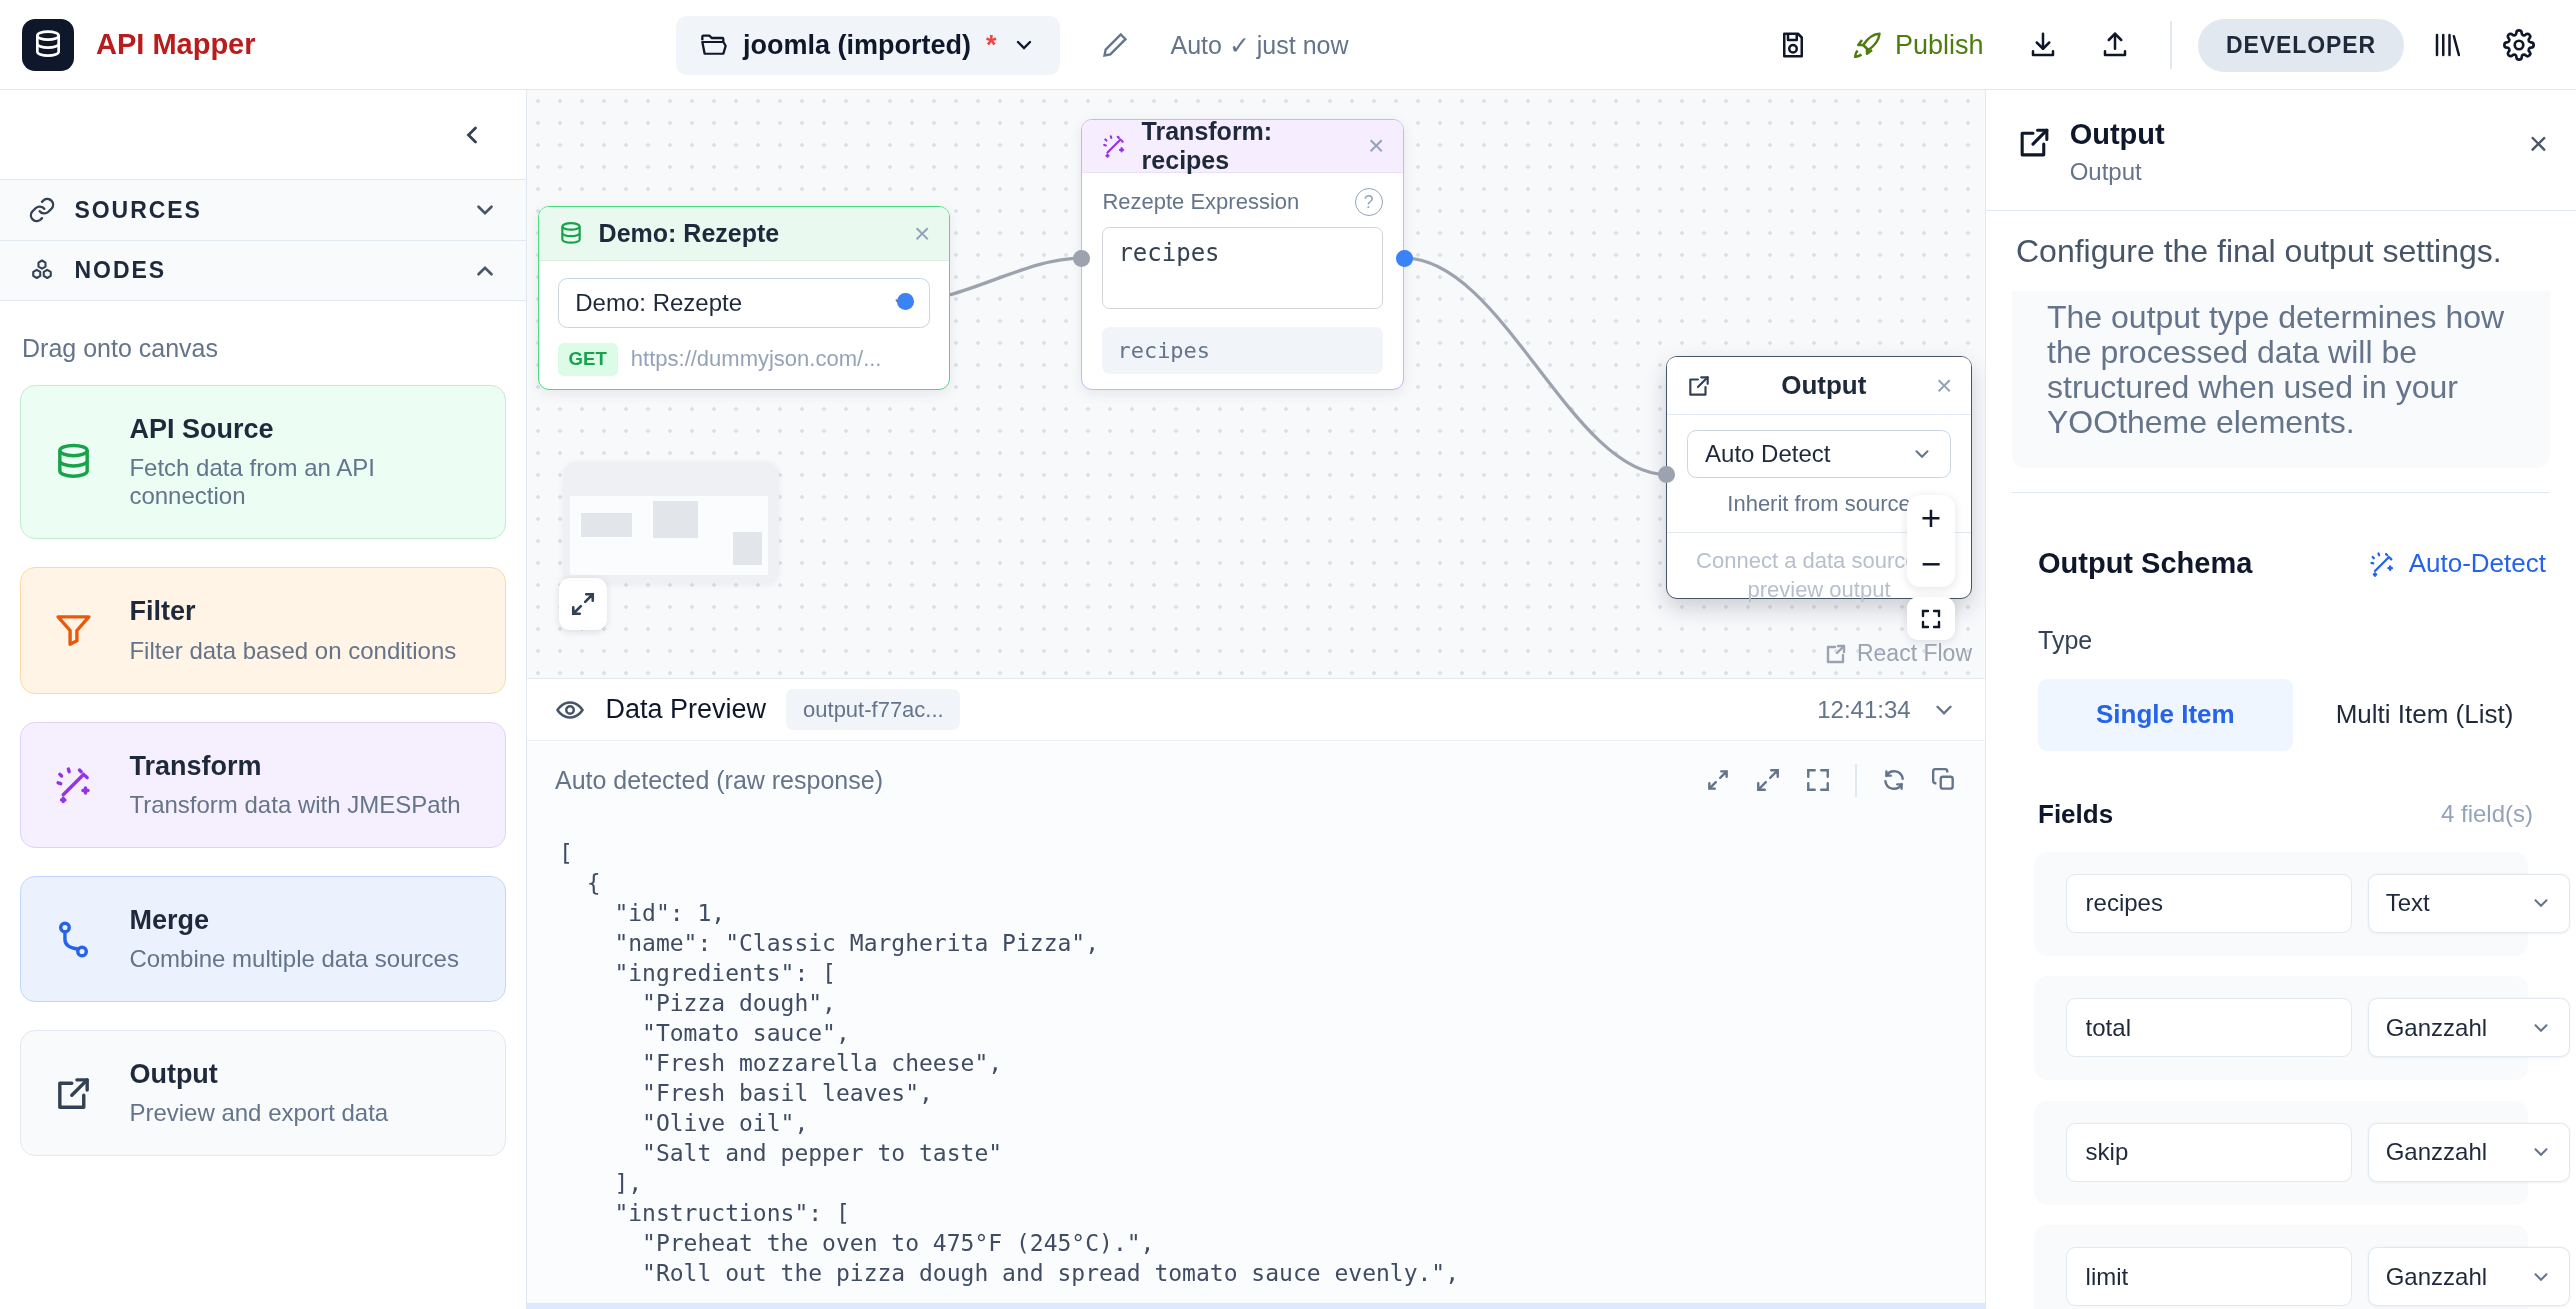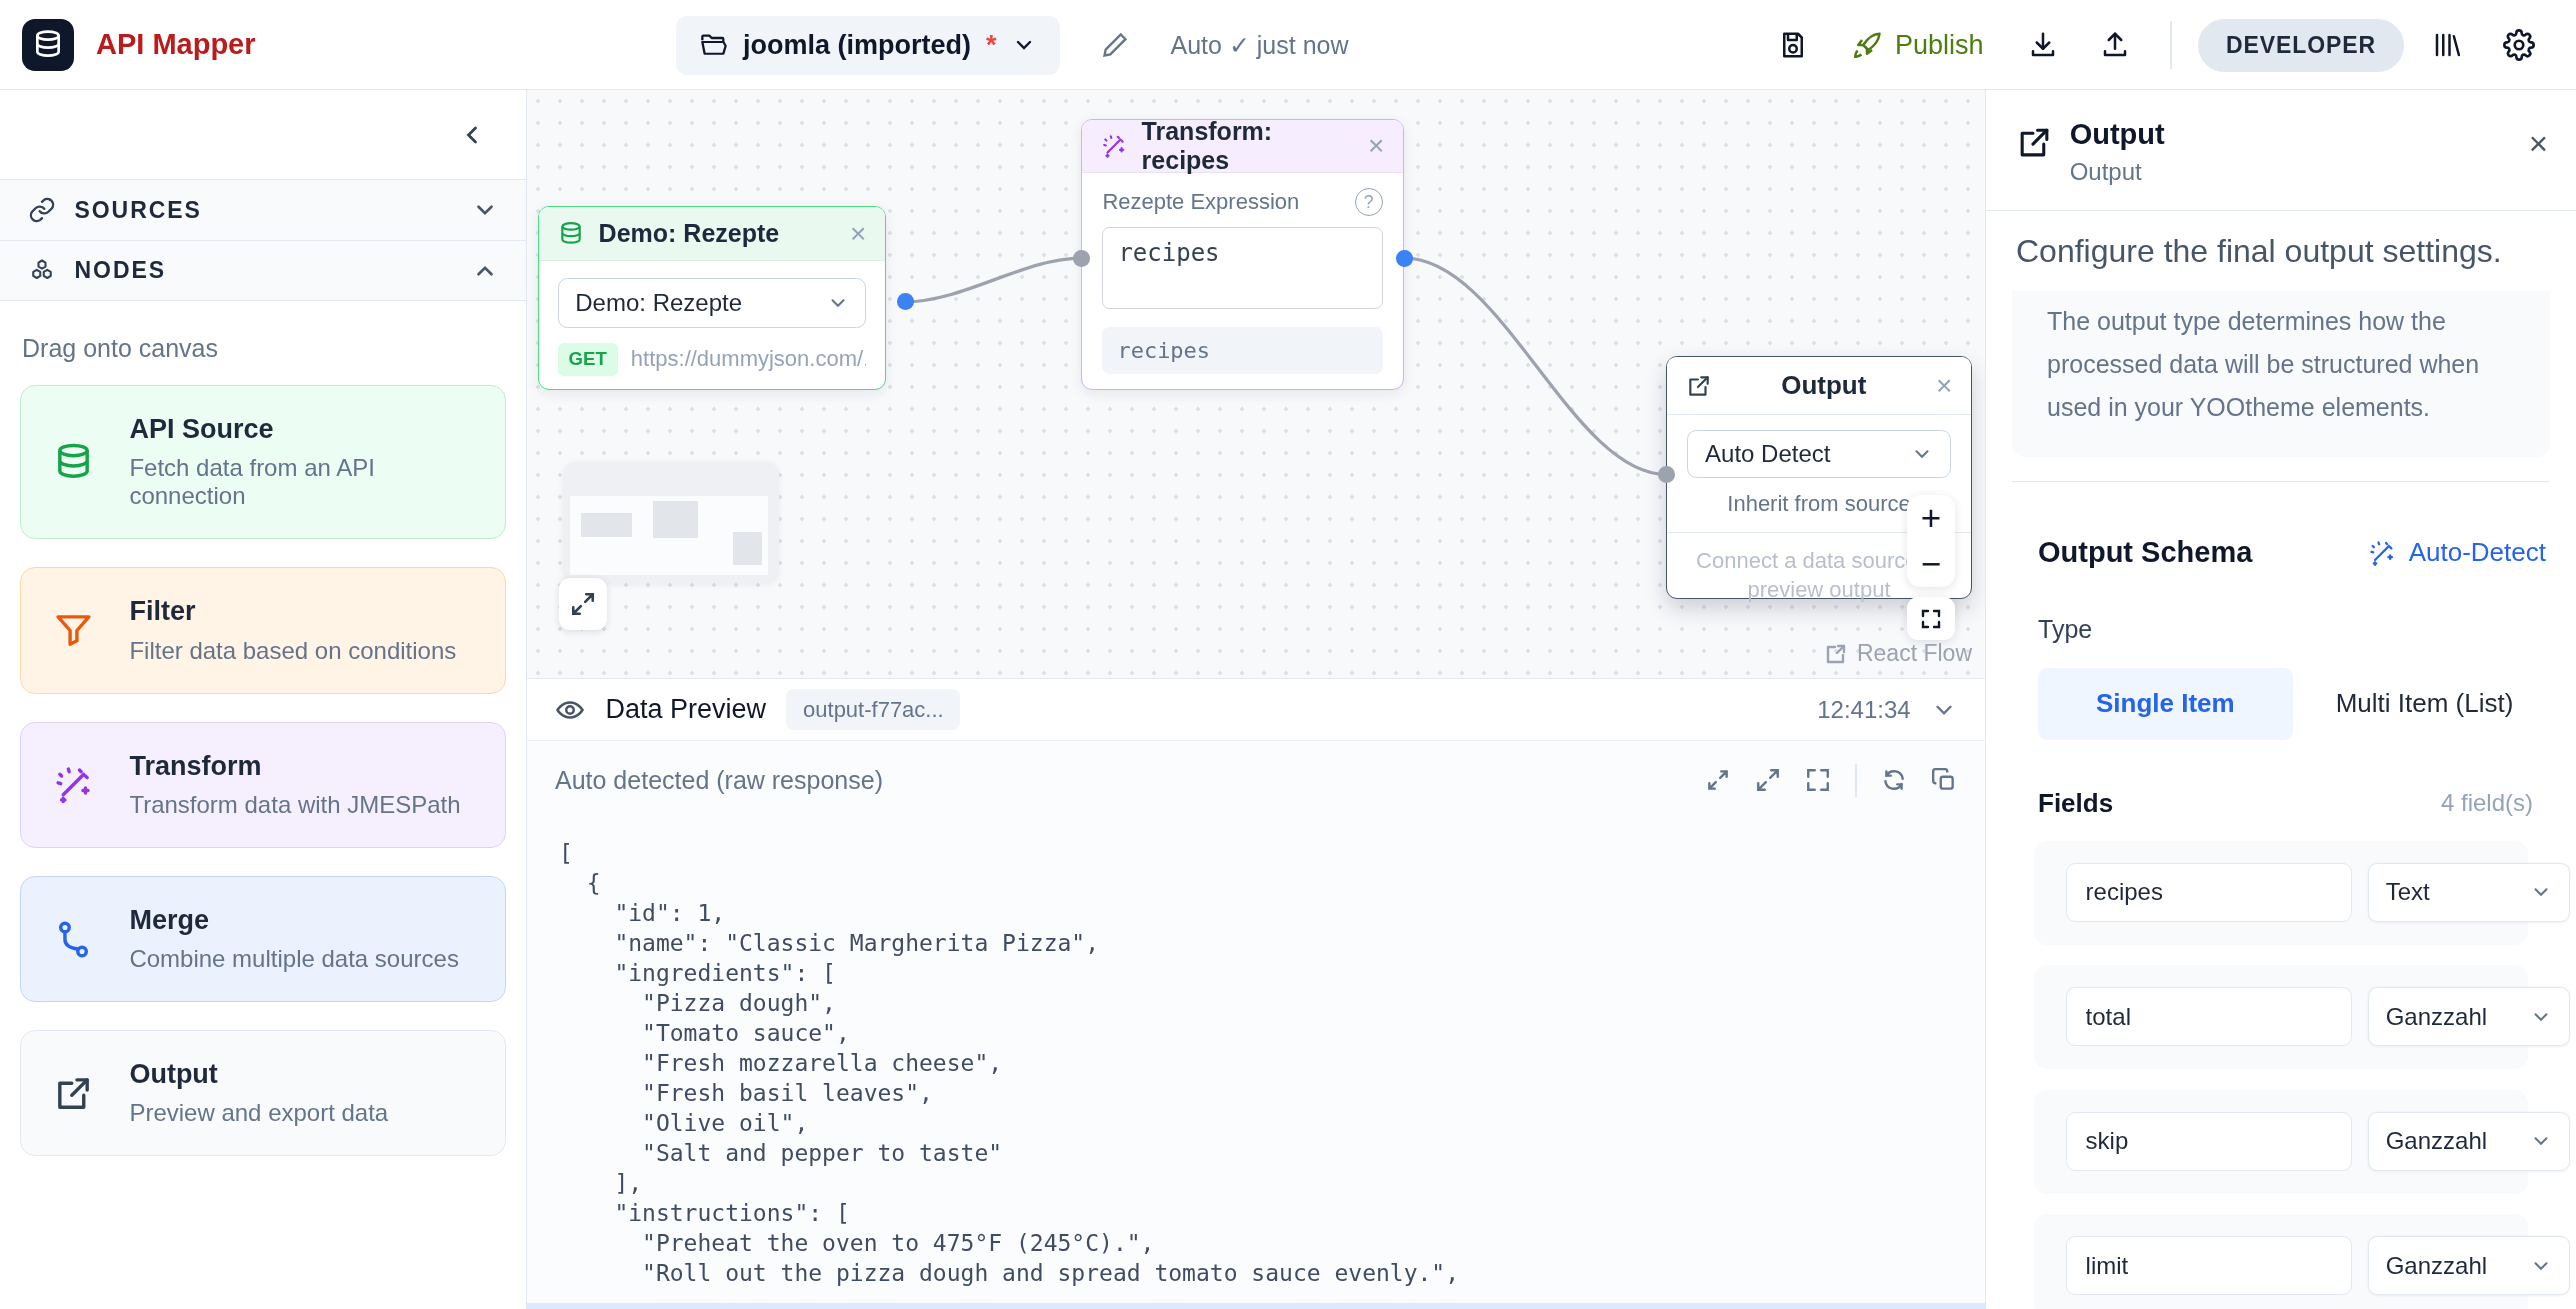--- a/index.html
+++ b/index.html
@@ -55,21 +55,21 @@
   .edges { position:absolute; inset:0; }
   .handle { position:absolute; width:16.7px; height:16.7px; border-radius:50%; }
   .h-blue { background:#3b82f6; }
   .h-gray { background:#9ca3af; }
 
   .flow-node { position:absolute; background:#fff; border-radius:11px; box-shadow:0 3.7px 13px rgba(15,23,42,.08); }
   .fn-header { display:flex; align-items:center; gap:15px; padding:0 18.6px; border-bottom:0.9px solid rgba(0,0,0,.05); }
   .fn-title { flex:1; font-size:25px; font-weight:600; color:#1e293b; }
   .fn-close { color:#94a3b8; background:none; border:none; font-size:28px; cursor:pointer; line-height:1; }
 
-  .node-source { left:11px; top:116px; width:348px; height:184px; border:1.9px solid #4ade80; }
+  .node-source { left:11px; top:116px; width:412px; height:184px; border:1.9px solid #4ade80; }
   .node-source .fn-header { height:54px; background:#e9f9ef; border-radius:9.3px 9.3px 0 0; color:#16a34a; }
   .selectbox { display:flex; align-items:center; border:0.9px solid #cbd5e1; border-radius:9.3px; background:#fff; padding:0 16.7px; cursor:pointer; }
   .selectbox .val { flex:1; font-size:24px; color:#1e293b; white-space:nowrap; overflow:hidden; }
   .selectbox .chev { color:#64748b; }
   .src-body { padding:16.7px 18.6px 0 18.6px; }
   .src-select { height:50px; }
   .src-meta { display:flex; align-items:center; gap:13px; margin-top:15px; }
   .get-pill { background:#dcfce7; color:#16a34a; font-size:18.6px; font-weight:bold; border-radius:5.6px; padding:5.6px 11px; }
   .src-url { color:#94a3b8; font-size:22px; white-space:nowrap; overflow:hidden; }
 
@@ -121,21 +121,21 @@
   .bottom-strip { height:6.5px; background:#dbeafe; flex:none; }
 
   
   .rightpanel { width:591px; background:#fff; border-left:0.9px solid #e2e8f0; flex:none; position:relative; overflow:hidden; }
   .rp-header { display:flex; align-items:flex-start; padding:28px 28px 24px 30px; border-bottom:0.9px solid #e2e8f0; }
   .rp-hicon { color:#0f172a; margin:5.6px 16.7px 0 0; }
   .rp-title { font-size:29px; font-weight:bold; color:#0f172a; }
   .rp-sub { font-size:24px; color:#64748b; margin-top:7.4px; }
   .rp-close { margin-left:auto; background:none; border:none; color:#475569; font-size:33px; cursor:pointer; line-height:1; margin-top:9.3px; }
   .rp-desc { font-size:32px; color:#475569; padding:22px 30px 20.4px 30px; }
-  .rp-info { margin:0 26px 0 26px; background:#f8fafc; border-radius:0 0 13px 13px; padding:9.3px 35px 28px 35px; color:#64748b; font-size:25px; line-height:43px; }
+  .rp-info { margin:0 26px 0 26px; background:#f8fafc; border-radius:0 0 13px 13px; padding:9.3px 35px 28px 35px; color:#64748b; font-size:32px; line-height:35px; }
   .rp-div { border-top:0.9px solid #e2e8f0; margin:24px 26px 0 26px; }
   .rp-schema-row { display:flex; align-items:center; padding:54px 30px 0 52px; }
   .rp-schema-title { font-size:29px; font-weight:bold; color:#0f172a; flex:1; }
   .autodetect { display:flex; align-items:center; gap:13px; color:#2563eb; font-size:26px; background:none; border:none; cursor:pointer; }
   .rp-type-label { font-size:25px; color:#334155; padding:46px 0 0 52px; }
   .type-row { display:flex; align-items:center; gap:43px; padding:24px 0 0 52px; }
   .type-chip-active { background:#eff6ff; color:#2563eb; font-size:26px; font-weight:600; border:none; border-radius:9.3px; padding:20.4px 58px; cursor:pointer; }
   .type-chip { background:none; border:none; color:#1e293b; font-size:26px; cursor:pointer; }
   .fields-row { display:flex; align-items:center; padding:48px 43px 0 52px; }
   .fields-label { font-size:26px; font-weight:600; color:#0f172a; flex:1; }

